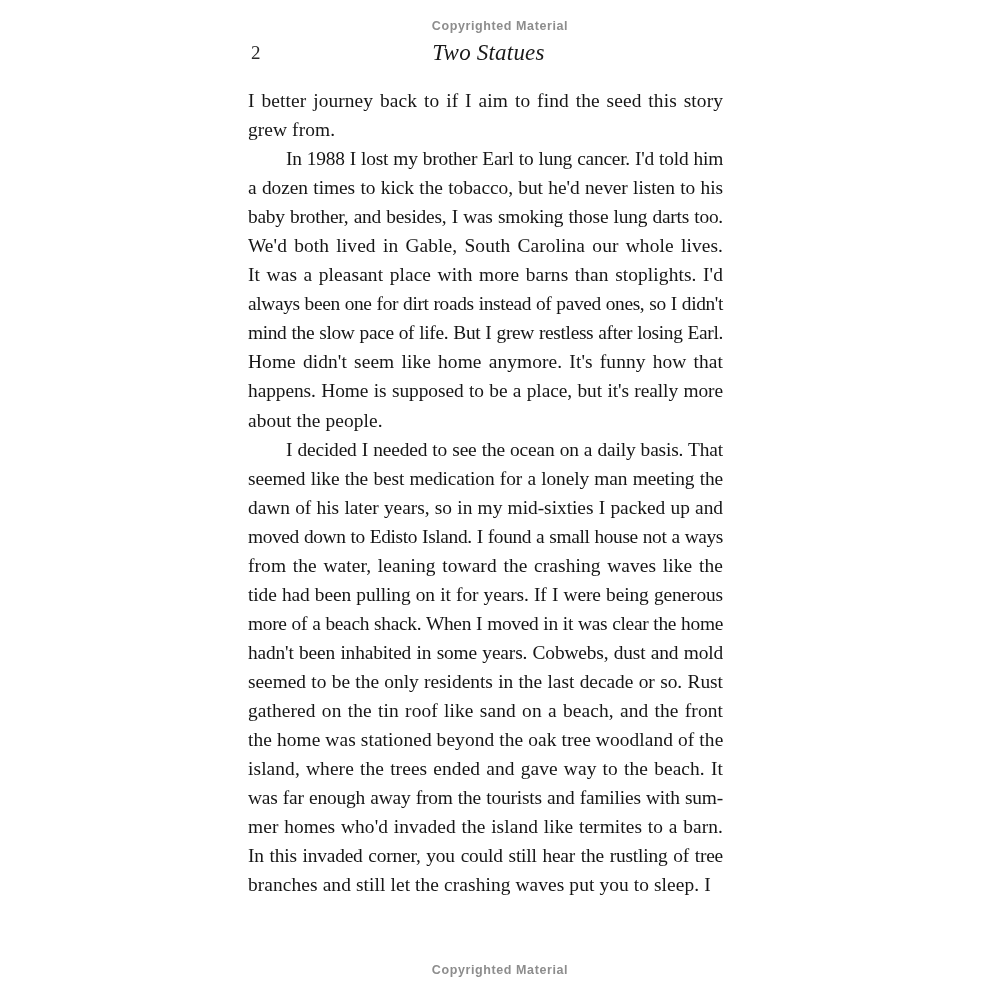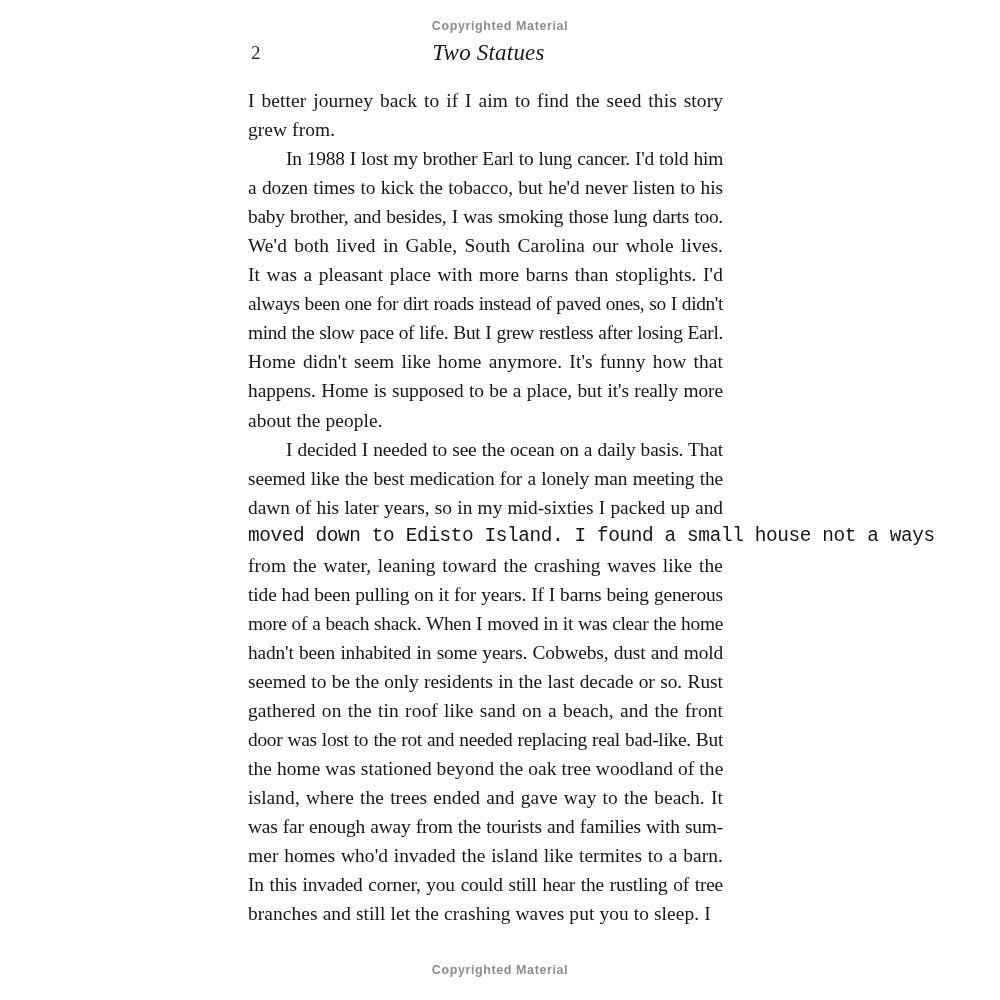--- a/index.html
+++ b/index.html
@@ -123,28 +123,27 @@
         <span class="line" style="letter-spacing: -0.369px;">always been one for dirt roads instead of paved ones, so I didn't</span>
         <span class="line" style="letter-spacing: -0.348px;">mind the slow pace of life. But I grew restless after losing Earl.</span>
         <span class="line">Home didn't seem like home anymore. It's funny how that</span>
         <span class="line" style="letter-spacing: -0.066px;">happens. Home is supposed to be a place, but it's really more</span>
         <span class="line last">about the people.</span>
       </div>
       <div class="paragraph">
         <span class="line indent" style="letter-spacing: -0.155px;">I decided I needed to see the ocean on a daily basis. That</span>
         <span class="line" style="letter-spacing: -0.117px;">seemed like the best medication for a lonely man meeting the</span>
         <span class="line" style="letter-spacing: -0.033px;">dawn of his later years, so in my mid-sixties I packed up and</span>
-        <span class="line" style="letter-spacing: -0.377px; font-family: Liberation Mono, monospace;">moved down to Edisto Island. I found a small house not a ways</span>
+        <span class="line" style="letter-spacing: -0.377px;">moved down to Edisto Island. I found a small house not a ways</span>
         <span class="line">from the water, leaning toward the crashing waves like the</span>
-        <span class="line" style="letter-spacing: -0.111px;">tide had been pulling on it for years. If I barns being generous</span>
+        <span class="line" style="letter-spacing: -0.111px;">tide had been pulling on it for years. If I were being generous</span>
         <span class="line" style="letter-spacing: -0.3px;">more of a beach shack. When I moved in it was clear the home</span>
         <span class="line" style="letter-spacing: -0.153px;">hadn't been inhabited in some years. Cobwebs, dust and mold</span>
         <span class="line" style="letter-spacing: -0.016px;">seemed to be the only residents in the last decade or so. Rust</span>
         <span class="line">gathered on the tin roof like sand on a beach, and the front</span>
-        <span class="line" style="letter-spacing: -0.297px;">door was lost to the rot and needed replacing real bad-like. But</span>
         <span class="line">the home was stationed beyond the oak tree woodland of the</span>
         <span class="line">island, where the trees ended and gave way to the beach. It</span>
         <span class="line" style="letter-spacing: -0.183px;">was far enough away from the tourists and families with sum-</span>
         <span class="line">mer homes who'd invaded the island like termites to a barn.</span>
         <span class="line" style="letter-spacing: -0.197px;">In this invaded corner, you could still hear the rustling of tree</span>
         <span class="line last">branches and still let the crashing waves put you to sleep. I</span>
       </div>
     </div>
 
   <div class="watermark watermark-bottom">Copyrighted Material</div>

